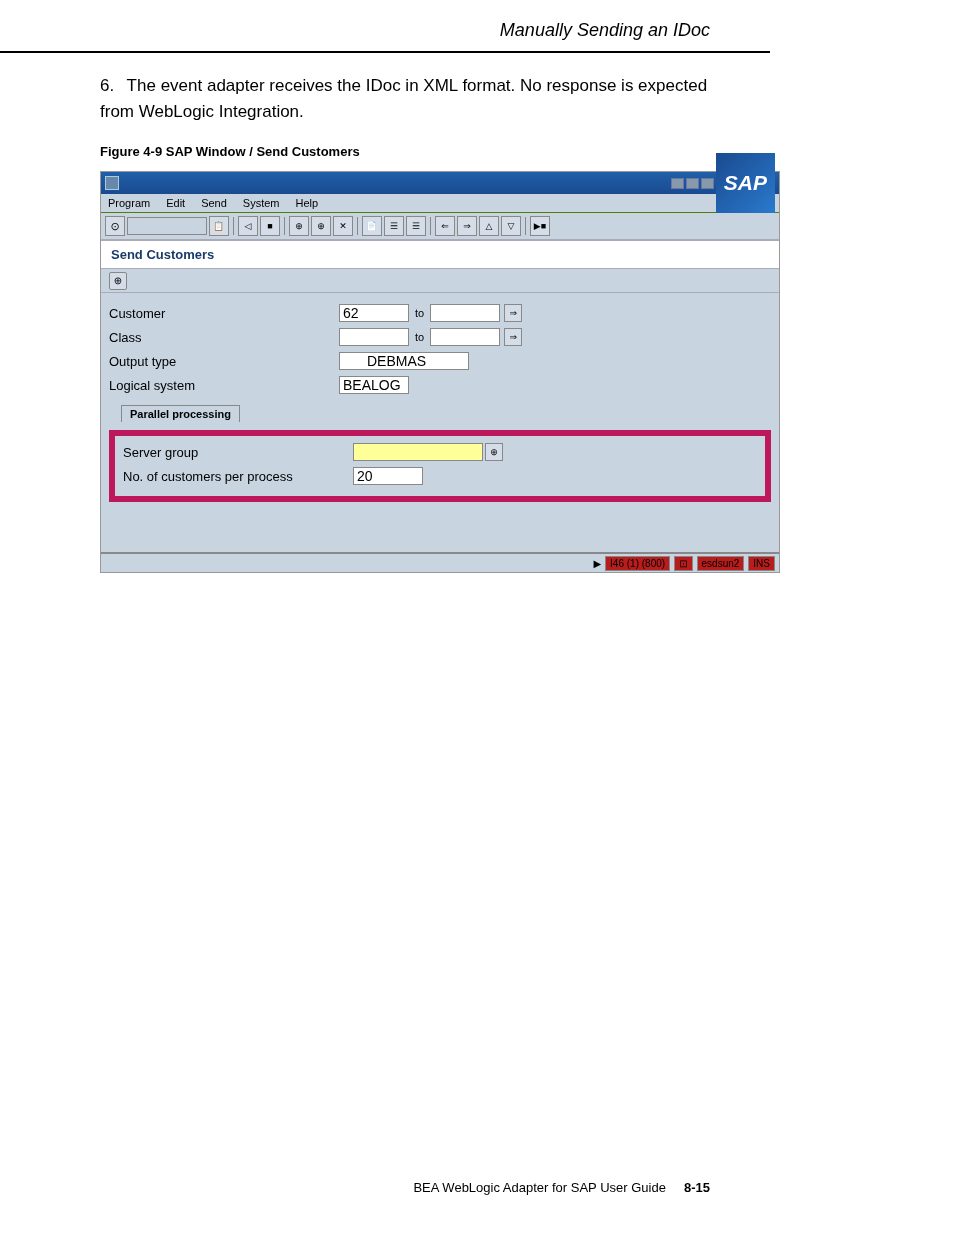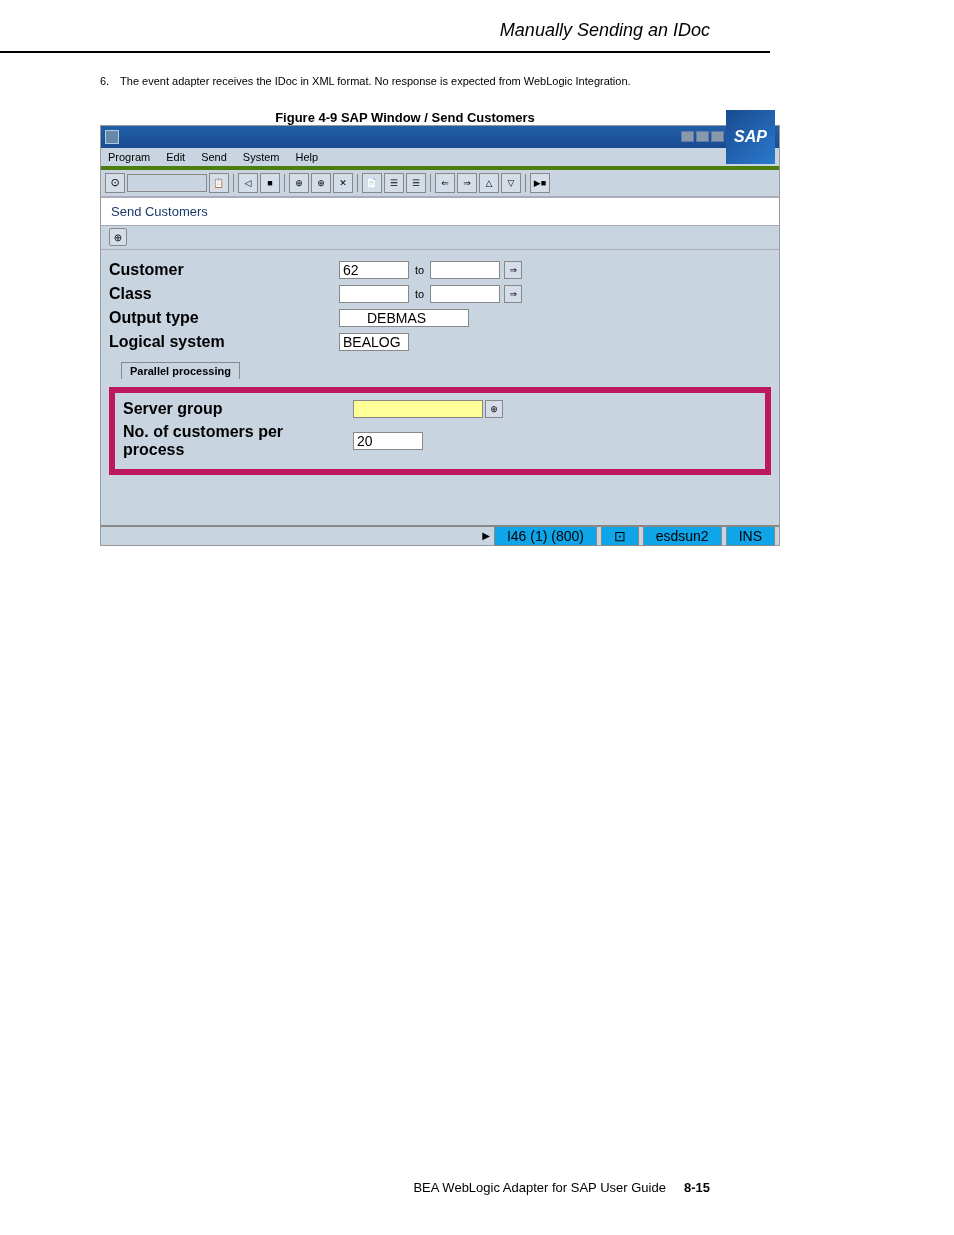--- a/index.html
+++ b/index.html
@@ -35,34 +35,34 @@
       font-weight: normal;
       color: #000;
     }
 
     
     .content-area {
       padding: 10px 60px 30px 100px;
     }
 
     .step-text {
-      font-size: 11px;
+      font-size: 17px;
       color: #000;
       margin-bottom: 20px;
       line-height: 1.5;
     }
 
     .step-number {
       margin-right: 8px;
     }
 
     .figure-caption {
       font-weight: bold;
       font-size: 13px;
-      text-align: center;
+      margin-bottom: 12px;
     }
 
     
     .sap-window {
       border: 1px solid #999;
       background: #c8d4e0;
       width: 680px;
       margin: 0 auto;
       font-family: 'Arial', sans-serif;
       font-size: 11px;
@@ -99,33 +99,33 @@
     .sap-titlebar-right {
       display: flex;
       align-items: center;
       gap: 2px;
     }
 
     .sap-logo {
       background: linear-gradient(135deg, #1a4a90, #2a7acc);
       color: white;
       font-weight: bold;
-      font-size: 16px;
+      font-size: 21px;
       padding: 18px 8px;
       font-style: italic;
     }
 
     
     .sap-menubar {
       background: #c8d4e0;
       display: flex;
       align-items: center;
       padding: 2px 4px;
       gap: 10px;
-      border-bottom: 4px solid #4d7c0f;
+      border-bottom: 1px solid #4d7c0f;
       font-size: 11px;
     }
 
     .sap-menu-item {
       cursor: pointer;
       padding: 1px 3px;
       color: #000;
     }
 
     
@@ -168,21 +168,21 @@
     }
 
     
     .sap-content-header {
       background: #ffffff;
       padding: 6px 10px;
       border-bottom: 1px solid #aab;
     }
 
     .sap-window-title {
-      font-weight: normal;
+      font-weight: bold;
       font-size: 13px;
       color: #1a3a6a;
     }
 
     
     .sap-action-bar {
       background: #c8d4e0;
       padding: 4px 8px;
       border-bottom: 1px solid #aab;
       display: flex;
@@ -211,25 +211,24 @@
 
     .form-row {
       display: flex;
       align-items: center;
       margin-bottom: 4px;
       min-height: 20px;
     }
 
     .form-label {
       width: 230px;
-      font-size: 16px;
+      font-size: 13px;
       color: #000;
       padding-right: 8px;
       background: #c8d4e0;
-      font-weight: bold;
     }
 
     .form-input {
       height: 18px;
       border: 1px solid #888;
       background: #ffffff;
       font-size: 14px;
       font-family: Liberation Sans, sans-serif;
       padding: 1px 3px;
     }
@@ -316,25 +315,25 @@
       display: flex;
       align-items: center;
       padding: 2px 4px;
       height: 20px;
       justify-content: flex-end;
       gap: 4px;
       margin-top: 40px;
     }
 
     .status-item {
-      font-size: 14px;
-      color: #000;
-      padding: 1px 12px;
-      border: 1px solid #888;
-      background: #0ea5e9;
+      font-size: 10px;
+      color: #000;
+      padding: 1px 4px;
+      border: 1px solid #888;
+      background: #b91c1c;
     }
 
     .status-arrow {
       font-size: 10px;
       color: #000;
     }
 
     
     .page-footer {
       position: absolute;

